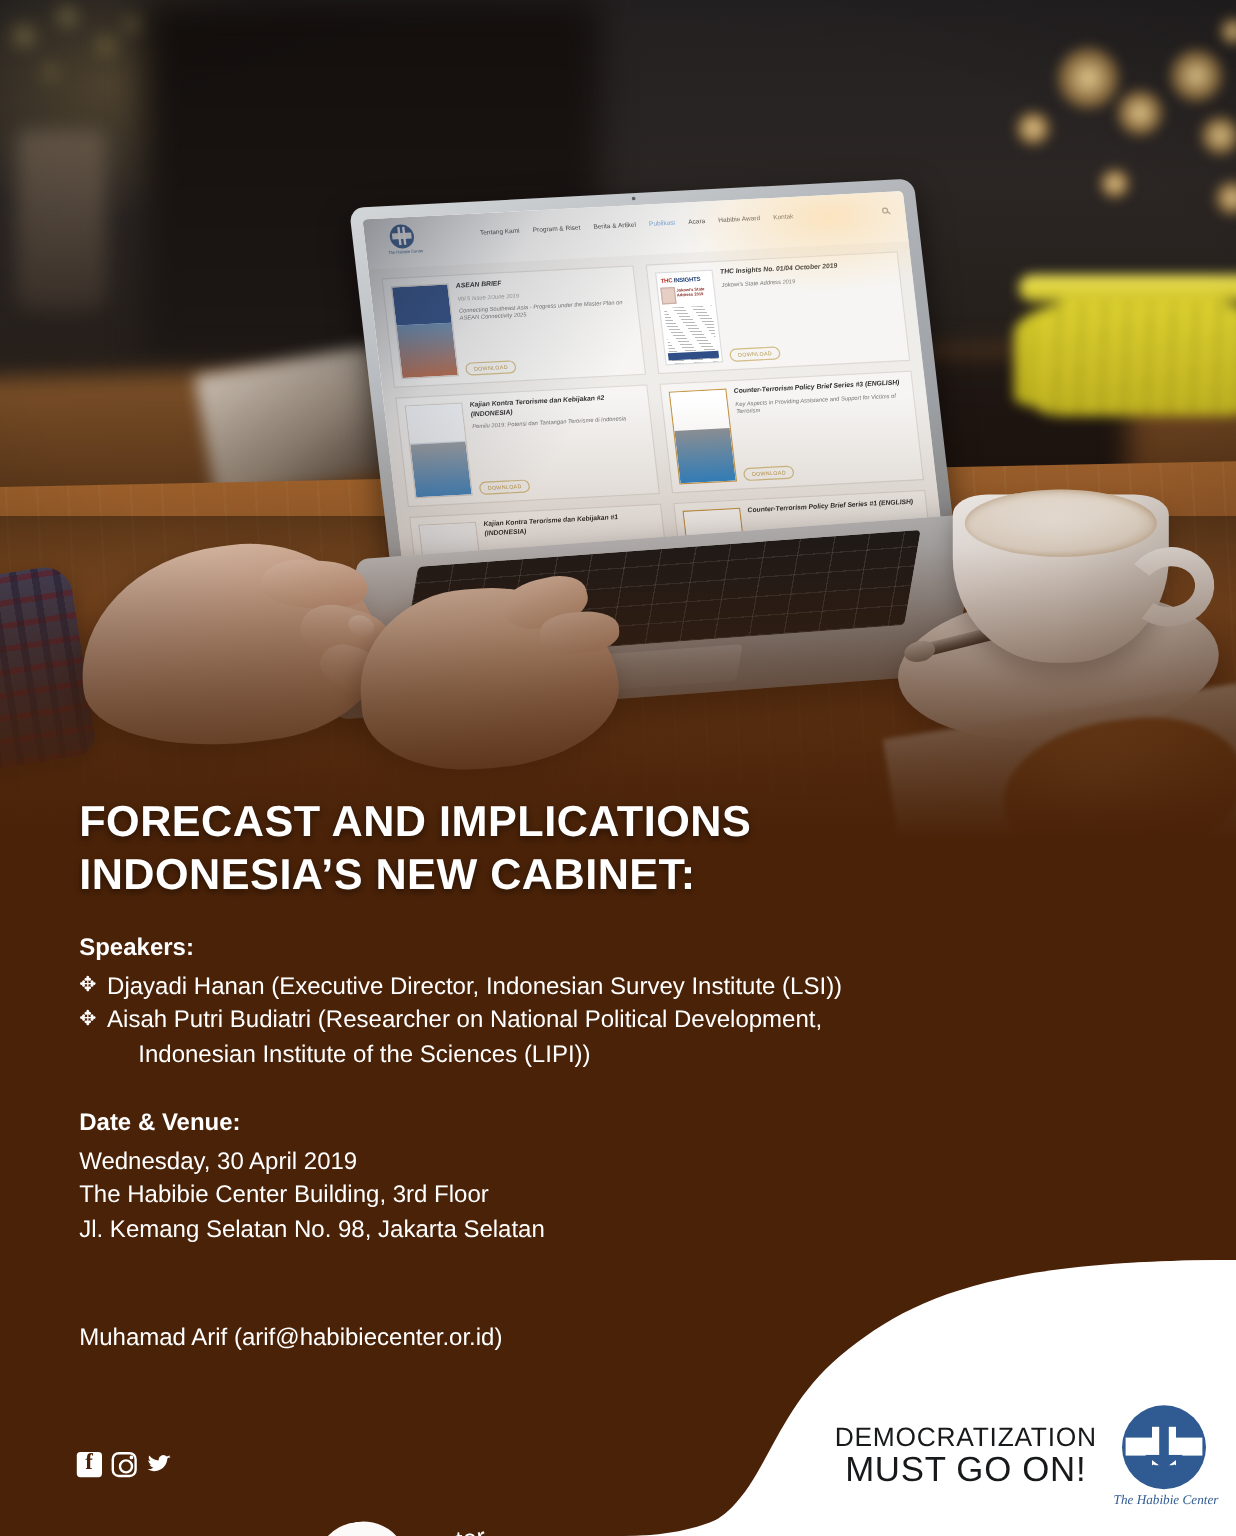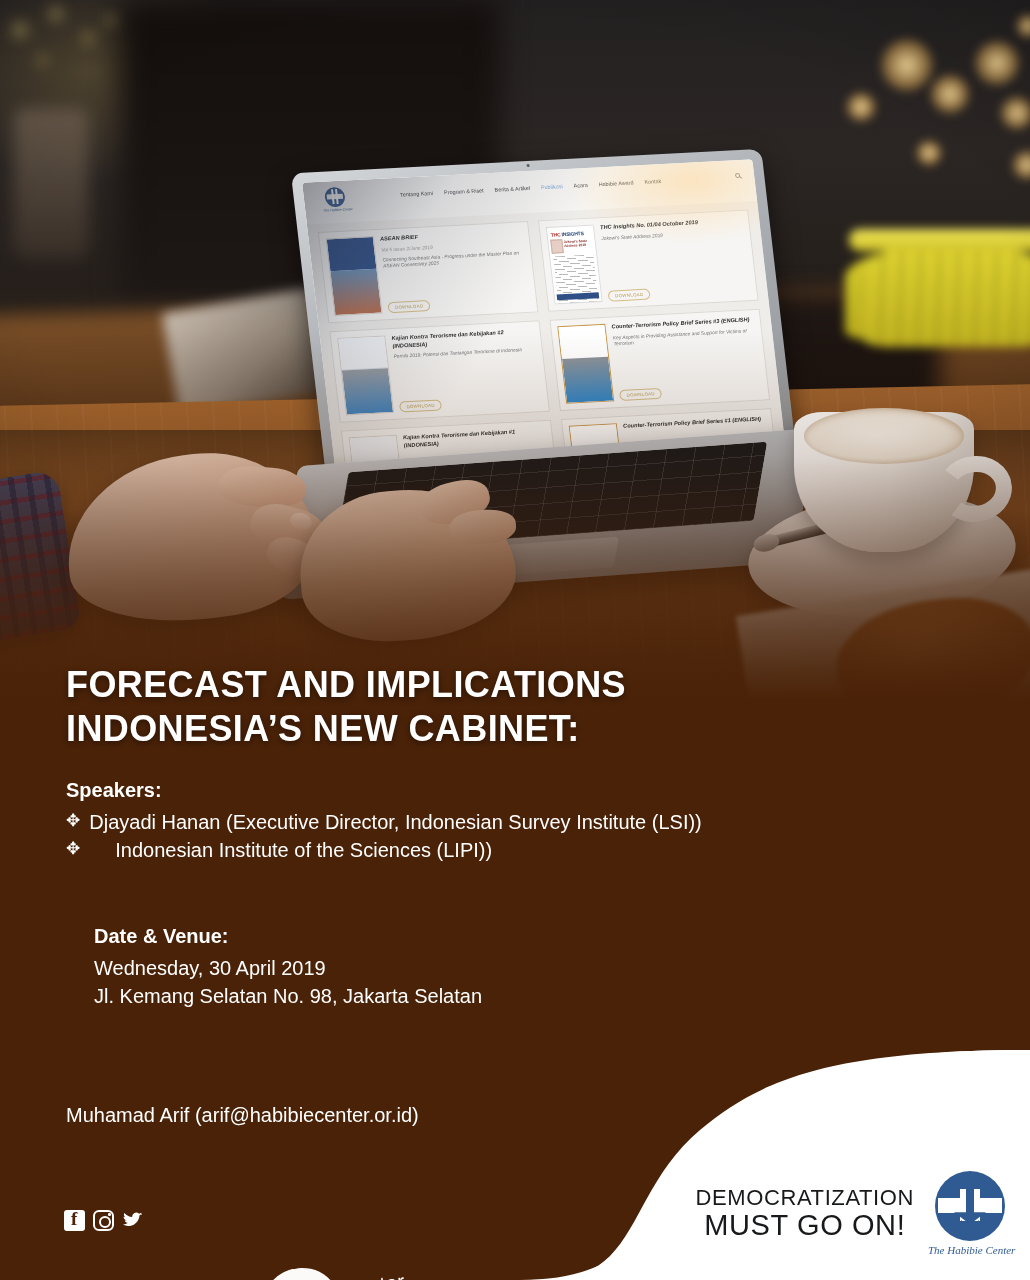--- a/index.html
+++ b/index.html
@@ -313,21 +313,21 @@
     letter-spacing:.4px; text-shadow:0 2px 6px rgba(0,0,0,.45);
   }
   .sec { position:absolute; left:66px; color:#fff; z-index:6; }
   .sec-label { font-size:20px; font-weight:bold; margin-bottom:6px; }
   .sec-line { font-size:20px; line-height:1.42; font-weight:400; }
   .bullet-row { display:flex; gap:9px; align-items:flex-start; }
   .bullet { font-size:17px; line-height:1.5; }
   .indent { padding-left:26px; }
 
   #speakers { top:779px; }
-  #datevenue { top:925px;margin-left:28px; }
+  #datevenue { top:925px; }
   #contact  { top:1101px; }
 
   .social {
     position:absolute; left:64px; top:1210px; z-index:7;
     display:flex; align-items:center; gap:8px; color:#fff;
   }
   .social .handle { font-size:21px; margin-left:4px; }
   .ic { width:21px; height:21px; position:relative; display:inline-block; }
   .ic-fb { background:#fff; border-radius:3px; }
   .ic-fb:after {
@@ -577,28 +577,30 @@
 
   <div class="sec" id="speakers">
     <div class="sec-label">Speakers:</div>
     <div class="bullet-row">
       <span class="bullet">✥</span>
       <span class="sec-line">Djayadi Hanan (Executive Director, Indonesian Survey Institute (LSI))</span>
     </div>
     <div class="bullet-row">
       <span class="bullet">✥</span>
       <span>
+        <span class="sec-line">Aisah Putri Budiatri (Researcher on National Political Development,</span>
         <div class="sec-line indent">Indonesian Institute of the Sciences (LIPI))</div>
       </span>
     </div>
   </div>
 
   <div class="sec" id="datevenue">
     <div class="sec-label">Date &amp; Venue:</div>
     <div class="sec-line">Wednesday, 30 April 2019</div>
+    <div class="sec-line">The Habibie Center Building, 3rd Floor</div>
     <div class="sec-line">Jl. Kemang Selatan No. 98, Jakarta Selatan</div>
   </div>
 
   <div class="sec" id="contact">
     <div class="sec-line">Muhamad Arif (arif@habibiecenter.or.id)</div>
   </div>
 
   <div class="social">
     <span class="ic ic-fb"></span>
     <span class="ic ic-ig"></span>

